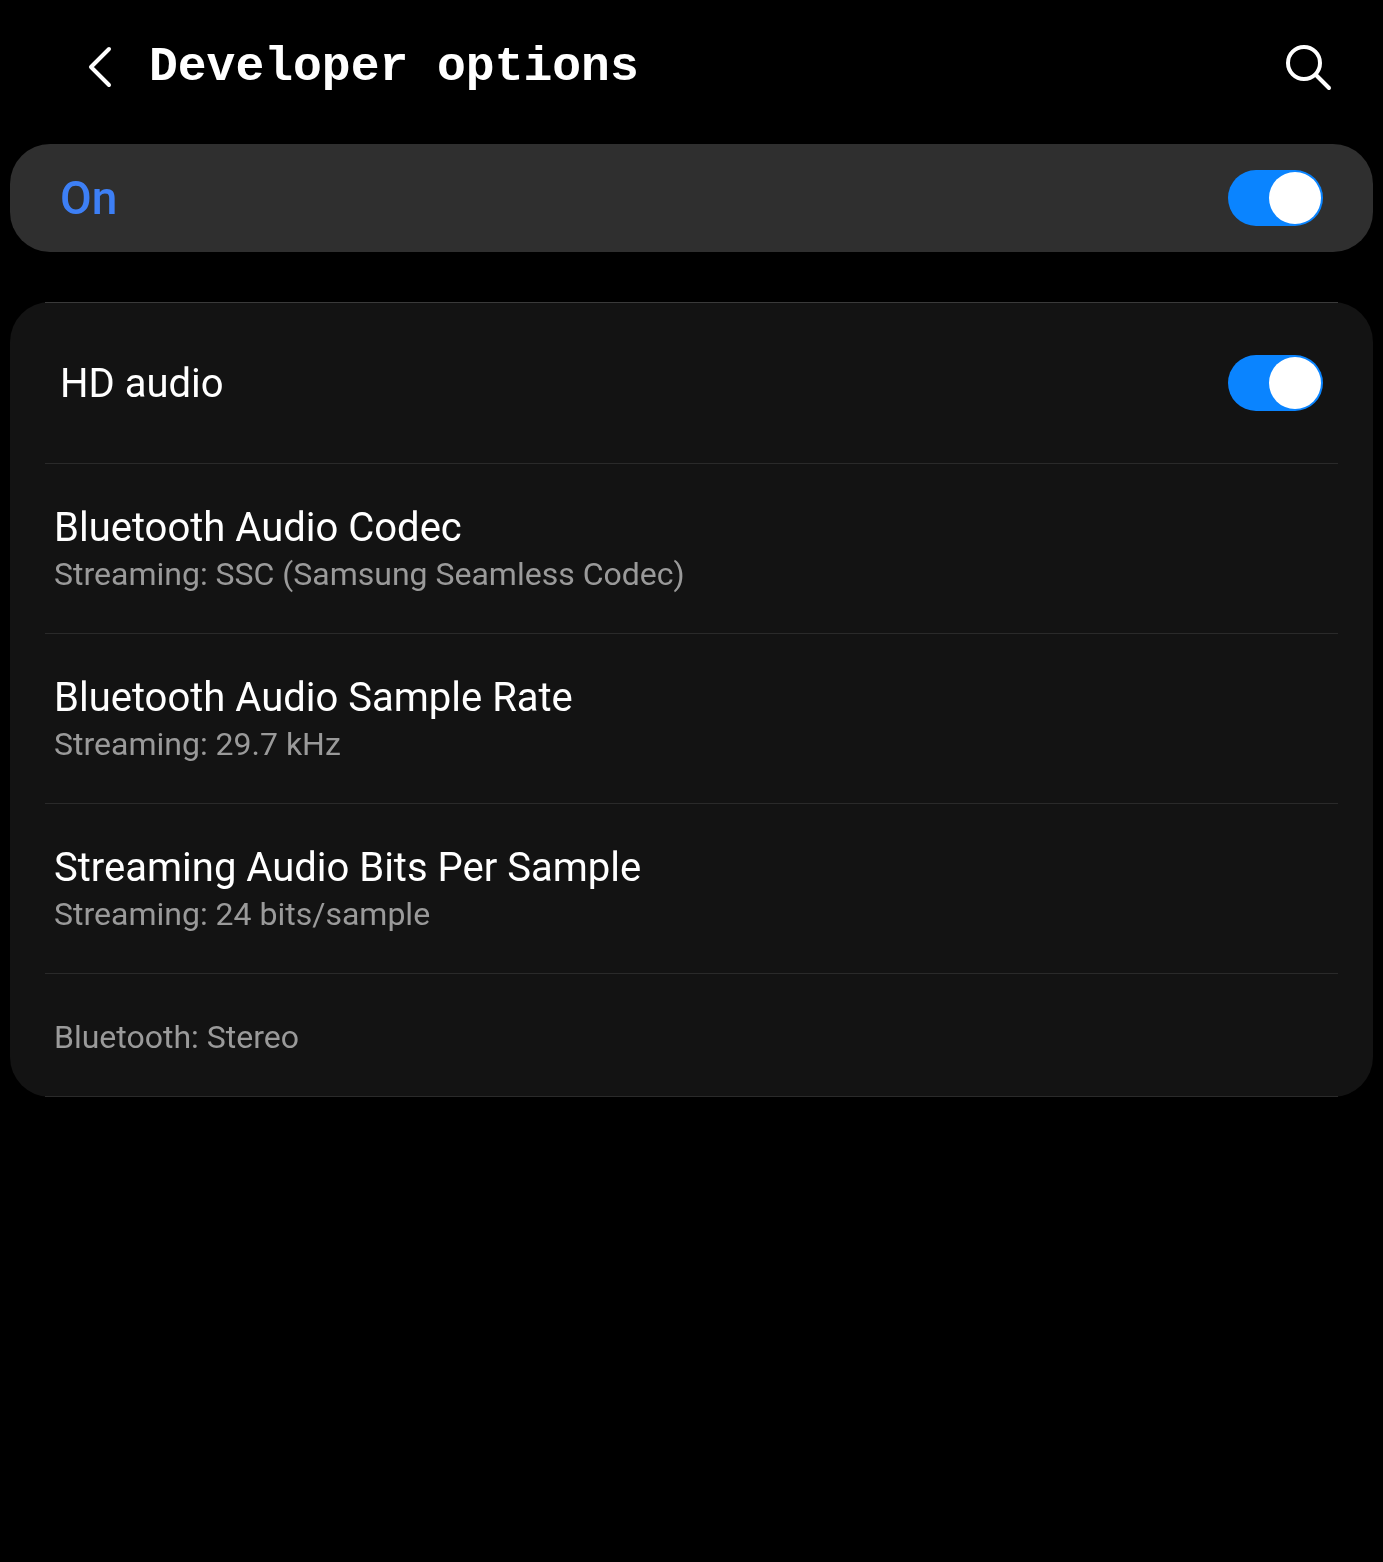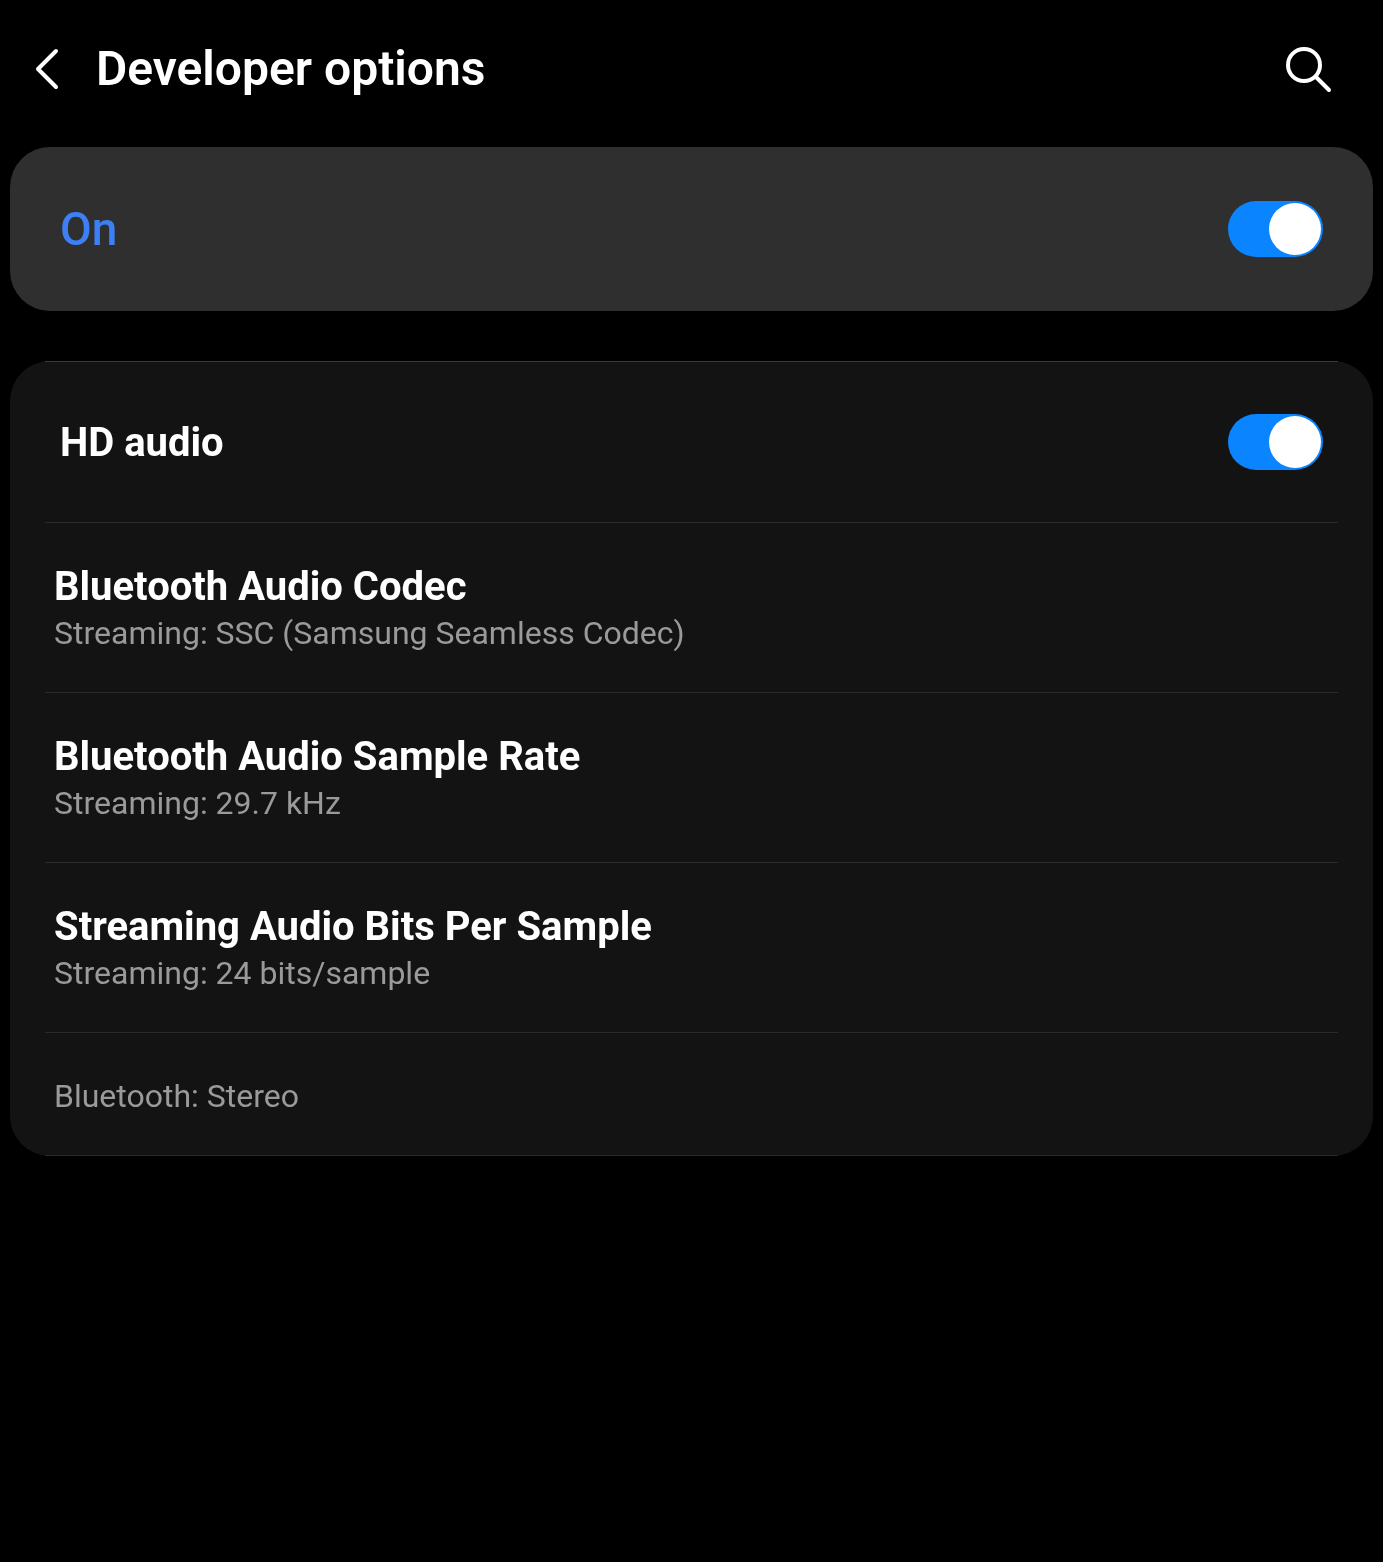--- a/index.html
+++ b/index.html
@@ -10,22 +10,23 @@
     body {
       font-family: -apple-system, BlinkMacSystemFont, 'Segoe UI', Roboto, Arial, sans-serif;
       background-color: #000000;
       color: #ffffff;
       width: 1383px;
       height: 1562px;
     }
     .header {
       display: flex;
       align-items: center;
-      padding: 40px 50px 50px 26px;
+      padding: 40px 50px 50px 79px;
       gap: 30px;
+      font-family: Liberation Mono, monospace;
     }
     .back-icon {
       width: 40px;
       height: 40px;
       display: flex;
       align-items: center;
       justify-content: center;
       cursor: pointer;
     }
     .page-title {
@@ -38,21 +39,21 @@
       height: 50px;
       display: flex;
       align-items: center;
       justify-content: center;
       cursor: pointer;
     }
     .master-card {
       background-color: #2f2f2f;
       border-radius: 40px;
       margin: 0 10px 50px 10px;
-      padding: 54px 50px;
+      padding: 26px 50px;
       display: flex;
       align-items: center;
       justify-content: space-between;
       gap: 36px;
     }
     .master-label {
       font-size: 46px;
       font-weight: 500;
       color: #3d7ff5;
     }
@@ -96,21 +97,21 @@
       cursor: pointer;
     }
     .setting-row.with-toggle {
       padding: 52px 50px;
     }
     .setting-content {
       flex: 1;
     }
     .setting-title {
       font-size: 40px;
-      font-weight: 700;
+      font-weight: 400;
       color: #ffffff;
     }
     .setting-subtitle {
       font-size: 32px;
       font-weight: 400;
       color: #9a9a9a;
       margin-top: 4px;
     }
     .divider {
       height: 1px;

